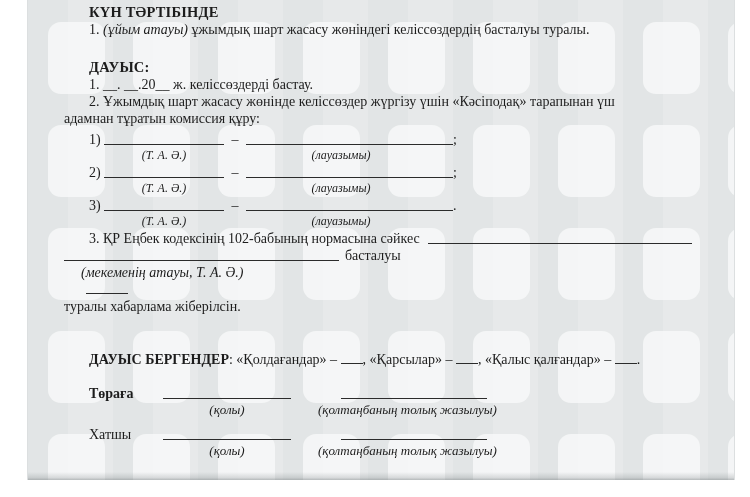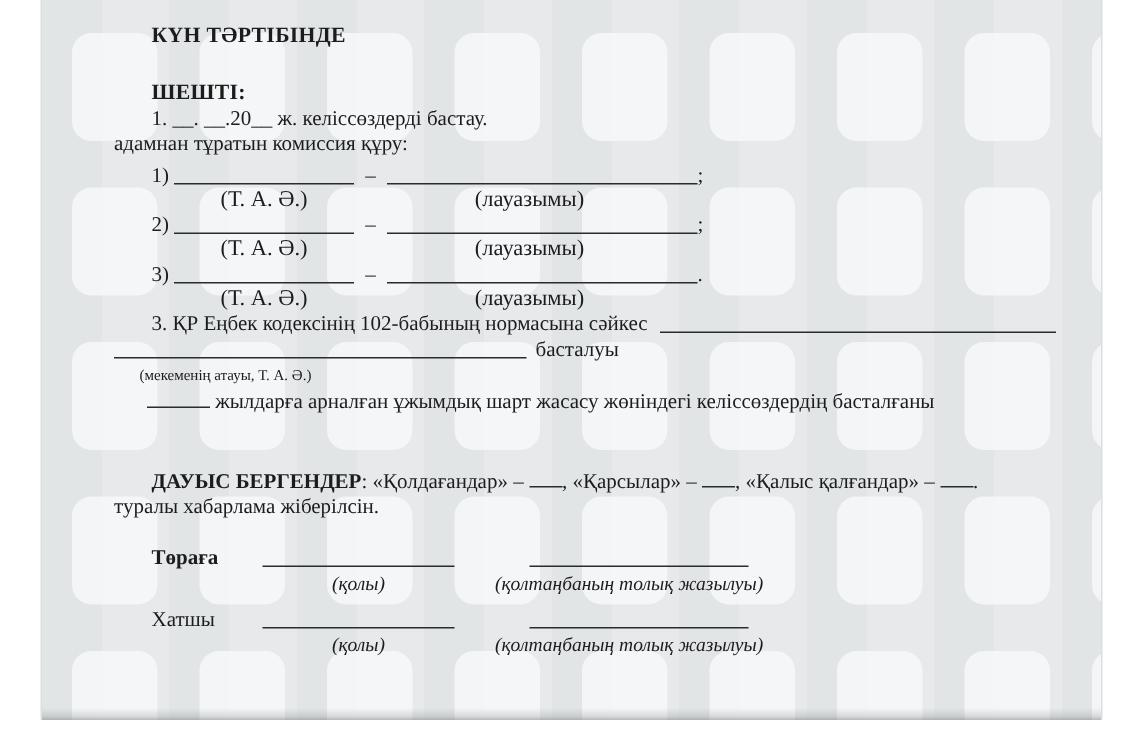--- a/index.html
+++ b/index.html
@@ -14,43 +14,43 @@
     overflow:hidden;
     border-left:1px solid #dcdfe0;border-right:1px solid #dcdfe0;
   }
   .tiles{position:absolute;inset:0;z-index:0;}
   .tile{position:absolute;width:57px;height:72px;border-radius:13px;background:rgba(249,250,250,0.78);}
   .bottom-shade{
     position:absolute;left:0;right:0;bottom:0;height:8px;z-index:3;
     background:linear-gradient(to bottom,rgba(110,118,120,0) 0%,rgba(110,118,120,0.22) 70%,rgba(110,118,120,0.48) 100%);
   }
   .content{
-    position:relative;z-index:2;margin-left:48px;padding-top:16px;width:628px;
+    position:relative;z-index:2;margin-left:36px;padding-top:4px;width:628px;
     font-size:14px;line-height:17px;
   }
   .line{white-space:nowrap;}
   .indent{padding-left:25px;}
   .b{font-weight:bold;}
   .it{font-style:italic;}
   .h{font-weight:bold;font-size:14.5px;letter-spacing:.2px;}
   .mt20{margin-top:21px;}
   .blank{display:inline-block;height:12px;border-bottom:1.4px solid #2b2b2b;}
   .w120{width:120px}.w207{width:207px}.w275{width:275px}.w42{width:42px}.w22{width:22px}
   .grow{flex:1 1 auto;}
   .fl{display:flex;align-items:flex-end;white-space:nowrap;}
   .fl .blank{margin-bottom:3px;}
   .member-row{display:flex;align-items:flex-end;padding-left:25px;height:17px;white-space:nowrap;}
   .member-row .blank{margin-bottom:3px;}
   .num{width:15px;flex:0 0 auto;}
   .dash{width:22px;text-align:center;flex:0 0 auto;}
-  .mlabels{display:flex;padding-left:40px;height:16px;font-size:15px;line-height:15px;}
+  .mlabels{display:flex;padding-left:40px;height:16px;font-style:italic;font-size:12px;line-height:15px;}
   .ml1{width:120px;text-align:center;}
   .ml2{margin-left:22px;width:190px;text-align:center;}
   .members{margin-top:4px;}
-  .note{padding-left:17px;font-size:10px;}
+  .note{padding-left:17px;font-style:italic;font-size:14px;}
   .votes{margin-top:36px;}
   .votes .blank{height:11px;}
   .sig-block{margin-top:16px;}
   .sig-row{display:flex;align-items:flex-end;padding-left:25px;height:18px;white-space:nowrap;}
   .sig-row .blank{margin-bottom:3px;}
   .role{width:74px;flex:0 0 auto;}
   .sb1{width:128px;}
   .sgap{width:50px;flex:0 0 auto;}
   .sb2{width:146px;}
   .sig-labels{display:flex;padding-left:99px;height:17px;font-style:italic;font-size:13px;line-height:15px;}
@@ -107,23 +107,25 @@
       <div class="tile" style="left: 445px; top: 434px;"></div>
       <div class="tile" style="left: 530px; top: 434px;"></div>
       <div class="tile" style="left: 615px; top: 434px;"></div>
       <div class="tile" style="left: 700px; top: 434px;"></div>
     </div>
   <div class="bottom-shade"></div>
 
   <div class="content">
 
     <div class="line h indent">КҮН ТӘРТІБІНДЕ</div>
-
-    <div class="line h indent mt20">ШЕШТІ:</div>
+    <div class="line indent"><span>1. </span><span class="it">(ұйым атауы)</span><span> ұжымдық шарт жасасу жөніндегі келіссөздердің басталуы туралы.</span></div>
+
+    <div class="line h indent mt20">ДАУЫС:</div>
     <div class="line indent">1. __. __.20__ ж. келіссөздерді бастау.</div>
+    <div class="line indent">2. Ұжымдық шарт жасасу жөнінде келіссөздер жүргізу үшін «Кәсіподақ» тарапынан үш</div>
     <div class="line">адамнан тұратын комиссия құру:</div>
 
     <div class="members">
 
       <div class="member-row">
           <span class="num">1)</span>
           <span class="blank w120"></span>
           <span class="dash">–</span>
           <span class="blank w207"></span>
           <span>;</span>
@@ -162,24 +164,24 @@
     <div class="fl indent">
         <span>3. ҚР Еңбек кодексінің 102-бабының нормасына сәйкес</span>
         <span class="blank grow" style="margin-left:8px"></span>
       </div>
     <div class="fl">
         <span class="blank w275"></span>
         <span style="margin-left:6px">басталуы</span>
       </div>
     <div class="line note">(мекеменің атауы, Т. А. Ә.)</div>
 
-    <div class="line"><span class="blank w42" style="margin-left:22px"></span><span> жылдарға арналған ұжымдық шарт жасасу жөніндегі келіссөздердің басталғаны</span></div>
+    <div class="line"><span class="blank w42" style="margin-left:22px"></span></div>
+    <div class="line">туралы хабарлама жіберілсін.</div>
+
     <div class="line indent votes"><span class="b">ДАУЫС БЕРГЕНДЕР</span><span>: </span><span>«Қолдағандар» – </span><span class="blank w22"></span><span>, </span><span>«Қарсылар» – </span><span class="blank w22"></span><span>, </span><span>«Қалыс қалғандар» – </span><span class="blank w22"></span><span>.</span></div>
-
-    <div class="line">туралы хабарлама жіберілсін.</div>
 
     <div class="sig-block">
 
       <div class="sig-row">
           <span class="role b">Төраға</span>
           <span class="blank sb1"></span>
           <span class="sgap"></span>
           <span class="blank sb2"></span>
         </div>
       <div class="sig-labels">

